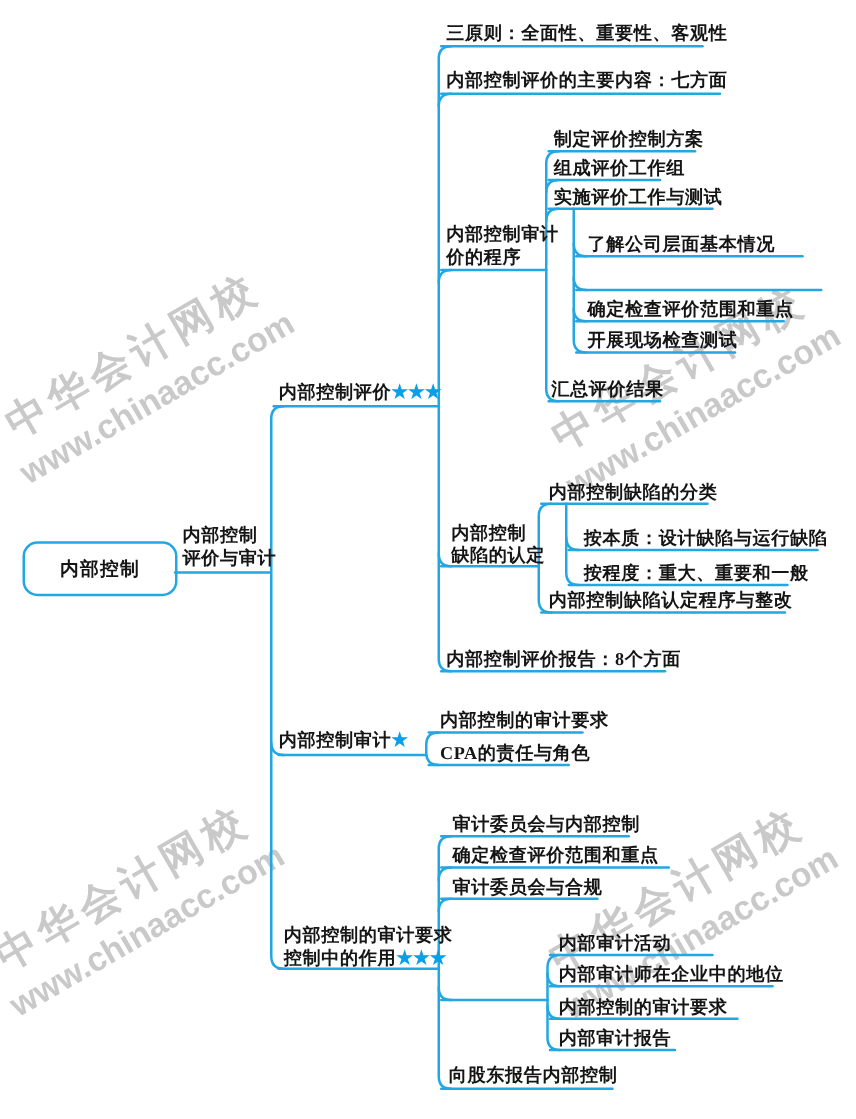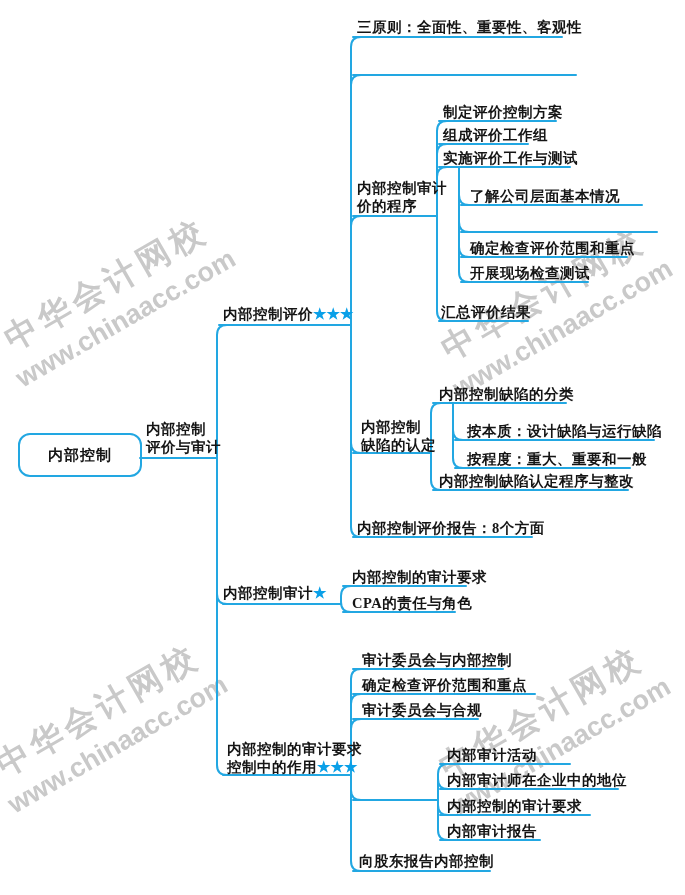--- a/index.html
+++ b/index.html
@@ -167,20 +167,21 @@
   </div>
   <div class="node" style="left:223px;top:585px">
     <span>内部控制审计</span><span class="stars">★</span>
   </div>
   <div class="node" style="left:227px;top:741px">
     <div>内部控制的审计要求</div>
     <div><span>控制中的作用</span><span class="stars">★★★</span></div>
   </div>
 
   <div class="node" style="left:357px;top:19px">三原则：全面性、重要性、客观性</div>
+  <div class="node" style="left:357px;top:57px">内部控制评价的主要内容：七方面</div>
   <div class="node" style="left:357px;top:180px">
     <div>内部控制审计</div>
     <div>价的程序</div>
   </div>
   <div class="node" style="left:443px;top:104px">制定评价控制方案</div>
   <div class="node" style="left:443px;top:127px">组成评价工作组</div>
   <div class="node" style="left:443px;top:150px">实施评价工作与测试</div>
   <div class="node" style="left:470px;top:188px">了解公司层面基本情况</div>
   <div class="node" style="left:470px;top:240px">确定检查评价范围和重点</div>
   <div class="node" style="left:470px;top:265px">开展现场检查测试</div>

